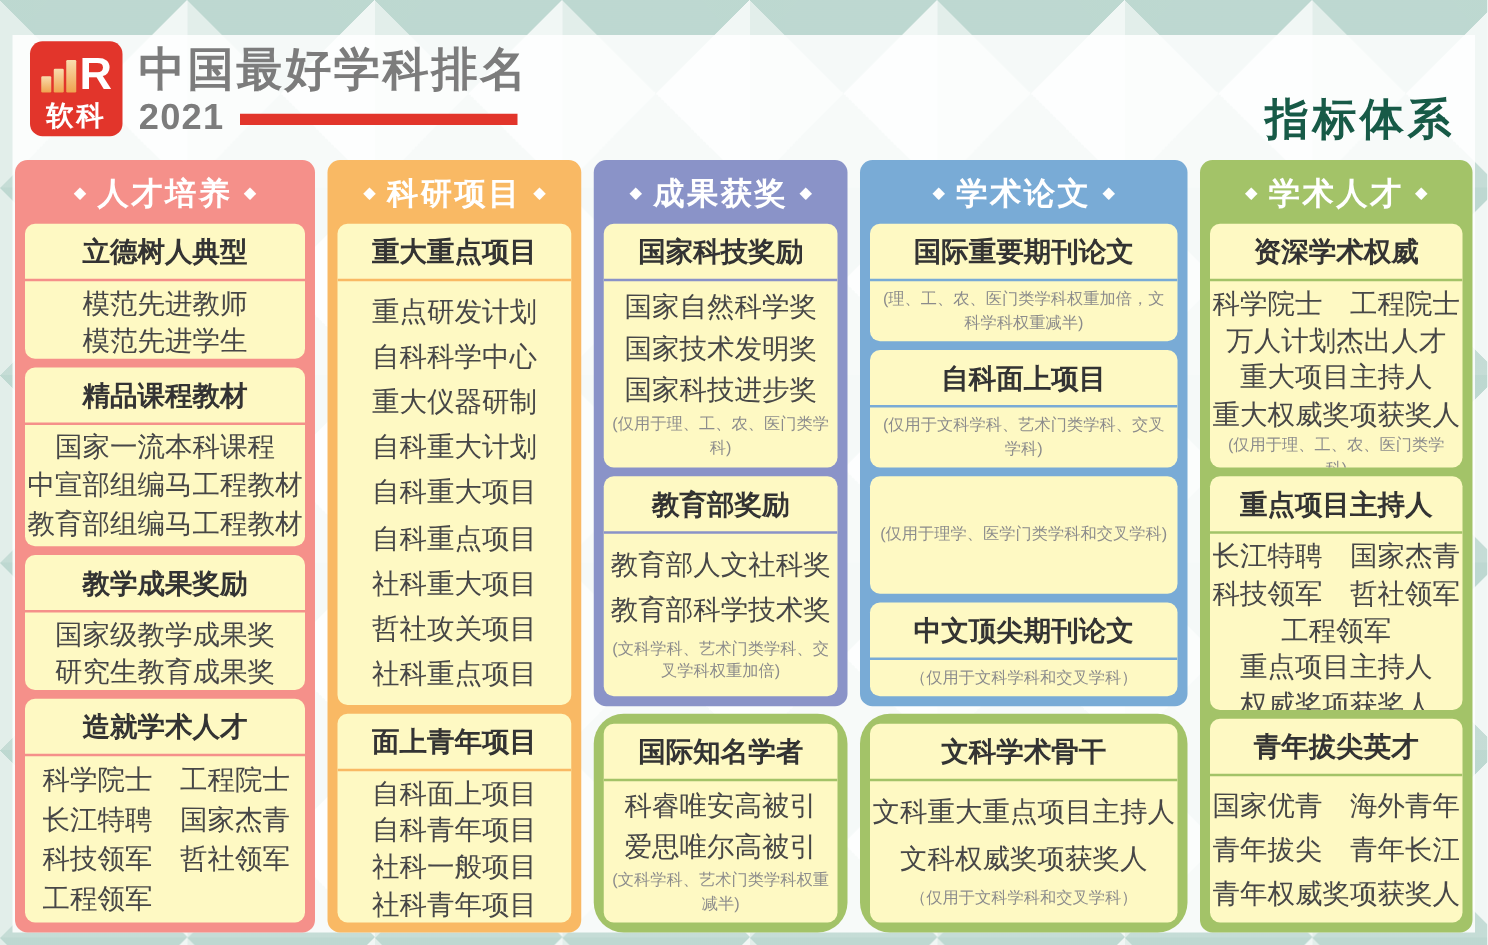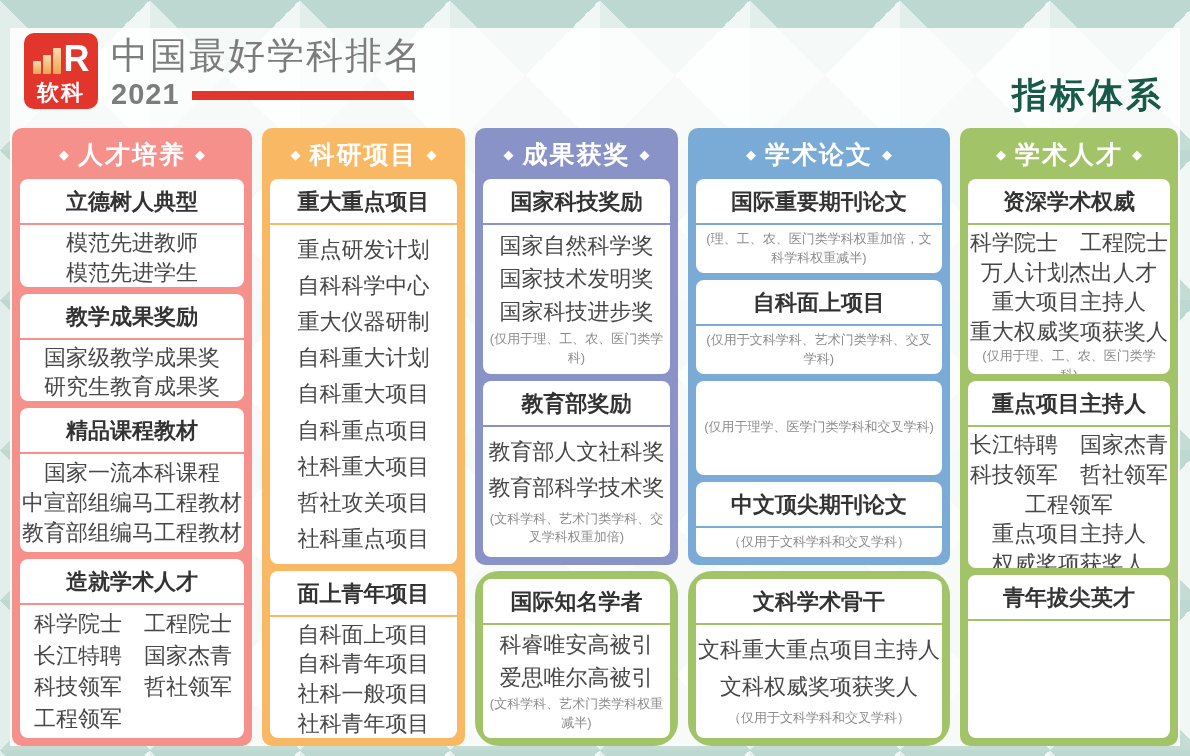--- a/index.html
+++ b/index.html
@@ -35,41 +35,41 @@
   }
   .logo-top{display:flex;align-items:flex-end;gap:3px;height:34px;}
   .bars{display:flex;align-items:flex-end;gap:2px;}
   .bars i{display:block;width:8px;background:linear-gradient(#f9dcae,#efa34f);border-radius:1px;}
   .bars i:nth-child(1){height:13px;}
   .bars i:nth-child(2){height:19px;}
   .bars i:nth-child(3){height:26px;}
   .logo-r{color:#fff;font-weight:800;font-size:36px;line-height:30px;}
   .logo-name{color:#fff;font-weight:bold;font-size:22px;letter-spacing:2px;line-height:1;}
   .title-wrap{margin-left:13px;margin-top:1px;}
-  .main-title{font-size:37px;font-weight:400;color:#7c7c7c;letter-spacing:2px;line-height:1.2;}
+  .main-title{font-size:37px;font-weight:700;color:#7c7c7c;letter-spacing:2px;line-height:1.2;}
   .year-row{display:flex;align-items:center;margin-top:2px;}
   .year{font-size:29px;font-weight:bold;color:#7c7c7c;letter-spacing:1px;line-height:1;}
   .red-bar{display:inline-block;width:222px;height:9px;background:#e2352b;margin-left:12px;margin-top:2px;}
   .page-title{margin-left:auto;align-self:center;margin-top:30px;font-size:35px;font-weight:bold;color:#175a47;letter-spacing:3px;}
   
   .cols{flex:1;display:grid;grid-template-columns:repeat(5,1fr);gap:10px;padding:0 2px;min-height:0;}
   .cell{display:flex;flex-direction:column;gap:6px;min-height:0;}
   .col{border-radius:10px;padding:8px;display:flex;flex-direction:column;gap:7px;box-sizing:border-box;min-height:0;}
   .col.full{flex:1;}
   .col.short{height:437px;flex:none;}
   .col.gbot{flex:1;border-radius:24px;}
   .pink{background:#f5908a;}  .orange{background:#f9b964;}
   .peri{background:#8a93c8;}  .blue{background:#79abd6;}
   .green{background:#a3c368;}
   .col-hd{
     flex:none;height:36px;color:#fff;font-weight:bold;font-size:25px;letter-spacing:2px;
     display:flex;align-items:center;justify-content:center;gap:9px;
   }
   .dia{font-size:13px;letter-spacing:0;}
-  .box{background:#ffffff;border-radius:8px;display:flex;flex-direction:column;min-height:0;flex-basis:0;overflow:hidden;}
+  .box{background:#fef9c3;border-radius:8px;display:flex;flex-direction:column;min-height:0;flex-basis:0;overflow:hidden;}
   .box-hd{flex:none;font-weight:bold;font-size:22px;color:#333;text-align:center;padding:8px 2px 6px;border-bottom:2px solid #ccc;}
   .pink  .box-hd{border-color:#f5908a;}
   .orange .box-hd{border-color:#f9b964;}
   .peri  .box-hd{border-color:#8a93c8;}
   .blue  .box-hd{border-color:#79abd6;}
   .green .box-hd{border-color:#a3c368;}
   .box-bd{flex:1;display:flex;flex-direction:column;justify-content:space-evenly;align-items:center;padding:3px 2px;}
   .box-bd.left{align-items:flex-start;padding-left:14px;justify-content:space-evenly;}
   .item{font-size:22px;color:#474747;line-height:1.35;text-align:center;white-space:nowrap;}
   .note{font-size:13px;color:#8c8c8c;line-height:1.45;text-align:center;padding:0 4px;}
@@ -112,33 +112,33 @@
             <span>人才培养</span>
             <span class="dia">◆</span>
           </div>
           <div class="box" style="flex-grow:6">
             <div class="box-hd">立德树人典型</div>
             <div class="box-bd">
               <div class="item">模范先进教师</div>
               <div class="item">模范先进学生</div>
             </div>
           </div>
-          <div class="box" style="flex-grow:6">
-            <div class="box-hd">教学成果奖励</div>
-            <div class="box-bd">
-              <div class="item">国家级教学成果奖</div>
-              <div class="item">研究生教育成果奖</div>
-            </div>
-          </div>
           <div class="box" style="flex-grow:8">
             <div class="box-hd">精品课程教材</div>
             <div class="box-bd">
               <div class="item">国家一流本科课程</div>
               <div class="item">中宣部组编马工程教材</div>
               <div class="item">教育部组编马工程教材</div>
+            </div>
+          </div>
+          <div class="box" style="flex-grow:6">
+            <div class="box-hd">教学成果奖励</div>
+            <div class="box-bd">
+              <div class="item">国家级教学成果奖</div>
+              <div class="item">研究生教育成果奖</div>
             </div>
           </div>
           <div class="box" style="flex-grow:10">
             <div class="box-hd">造就学术人才</div>
             <div class="box-bd left">
               <div class="item">科学院士　工程院士</div>
               <div class="item">长江特聘　国家杰青</div>
               <div class="item">科技领军　哲社领军</div>
               <div class="item">工程领军</div>
             </div>
@@ -281,19 +281,24 @@
             <div class="box-bd">
               <div class="item">长江特聘　国家杰青</div>
               <div class="item">科技领军　哲社领军</div>
               <div class="item">工程领军</div>
               <div class="item">重点项目主持人</div>
               <div class="item">权威奖项获奖人</div>
             </div>
           </div>
           <div class="box" style="flex-grow:20">
             <div class="box-hd">青年拔尖英才</div>
+            <div class="box-bd">
+              <div class="item">国家优青　海外青年</div>
+              <div class="item">青年拔尖　青年长江</div>
+              <div class="item">青年权威奖项获奖人</div>
+            </div>
           </div>
         </div>
       </div>
 
     </div>
   </div>
 </div>
 
 </body></html>

